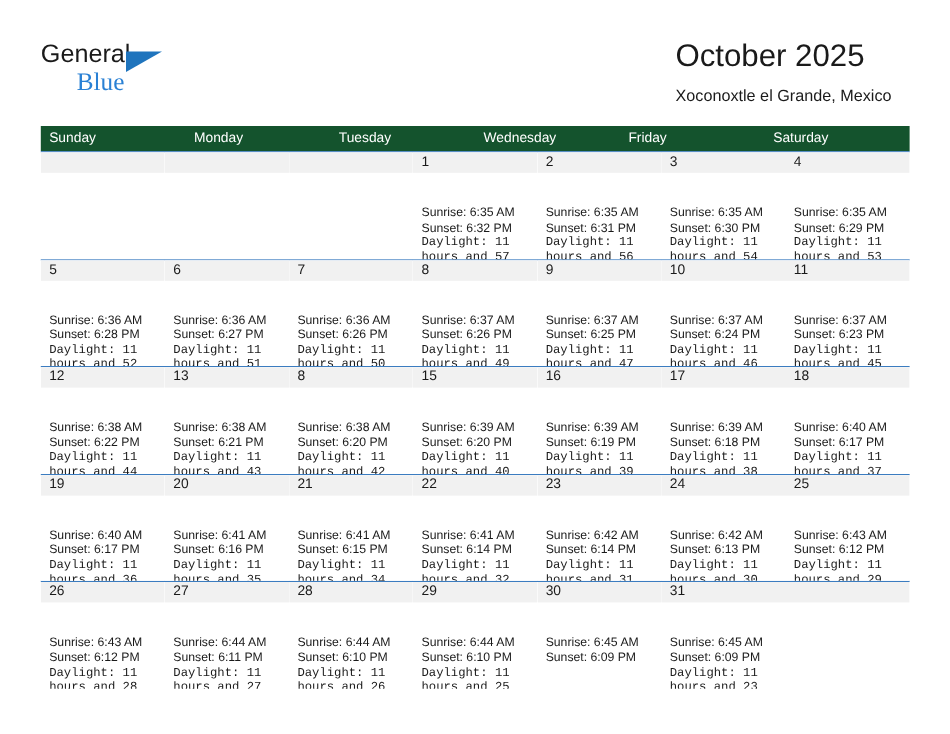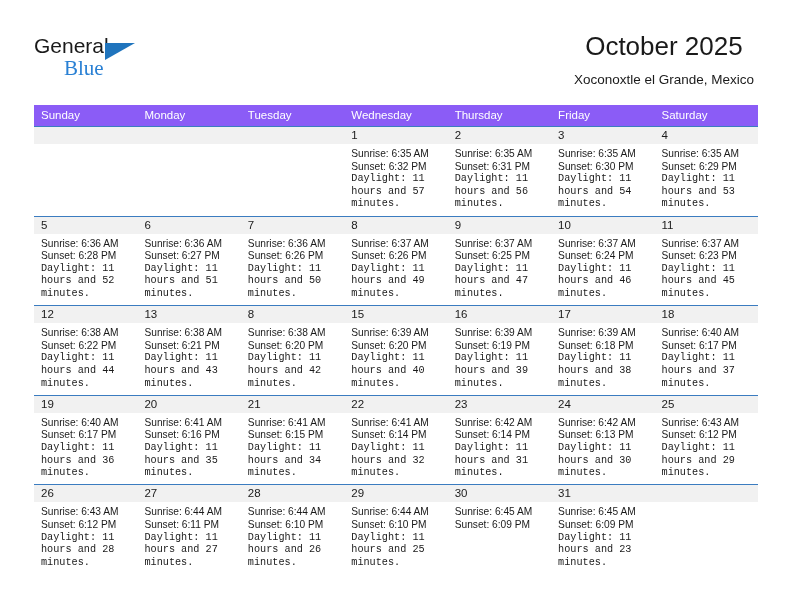--- a/index.html
+++ b/index.html
@@ -61,23 +61,23 @@
     left: 30px;
     top: 22px;
     font-size: 21px;
     color: #2980d4;
     line-height: 24px;
     font-family: Liberation Serif, serif;
   }
 
   .title-block {
     position: absolute;
-    right: 4px;
+    right: 15px;
     top: 0;
-    text-align: center;
+    text-align: left;
   }
   .cal-title {
     font-size: 26px;
     font-weight: normal;
     color: #1a1a1a;
     line-height: 32px;
     white-space: nowrap;
   }
   .cal-subtitle {
     font-size: 13.5px;
@@ -90,22 +90,23 @@
   
   .calendar {
     position: absolute;
     left: 34px;
     top: 105px;
     width: 724px;
   }
   .dow-row {
     display: flex;
     width: 100%;
-    background: #8b5cf6;
+    background: #14532d;
     height: 21px;
+    justify-content: flex-end;
   }
   .dow {
     flex: 1 1 0;
     color: #ffffff;
     font-size: 11.5px;
     line-height: 21px;
     padding-left: 7px;
     white-space: nowrap;
     overflow: hidden;
   }
@@ -130,20 +131,21 @@
     padding-left: 7px;
     font-size: 11.5px;
     line-height: 17px;
     color: #1a1a1a;
   }
   .cell .body {
     padding: 4px 6px 0 7px;
     font-size: 10.2px;
     line-height: 12.6px;
     color: #1a1a1a;
+    margin-top: 24px;
   }
   .cell .body div { white-space: nowrap; }
   .cell .body .wrap { white-space: normal; font-family: Liberation Mono, monospace; }
   .cell.empty .datebar { background: #f1f1f1; }
 </style>
 </head>
 <body>
 
 <div class="page">
 
@@ -158,21 +160,20 @@
       <div class="cal-subtitle">Xoconoxtle el Grande, Mexico</div>
     </div>
   </div>
 
   <div class="calendar">
     <div class="dow-row">
       <div class="dow">Sunday</div>
       <div class="dow">Monday</div>
       <div class="dow">Tuesday</div>
       <div class="dow">Wednesday</div>
-      <div class="dow">Thursday</div>
       <div class="dow">Friday</div>
       <div class="dow">Saturday</div>
     </div>
 
     <div class="week">
       <div class="cell empty">
         <div class="datebar"></div>
       </div>
       <div class="cell empty">
         <div class="datebar"></div>

